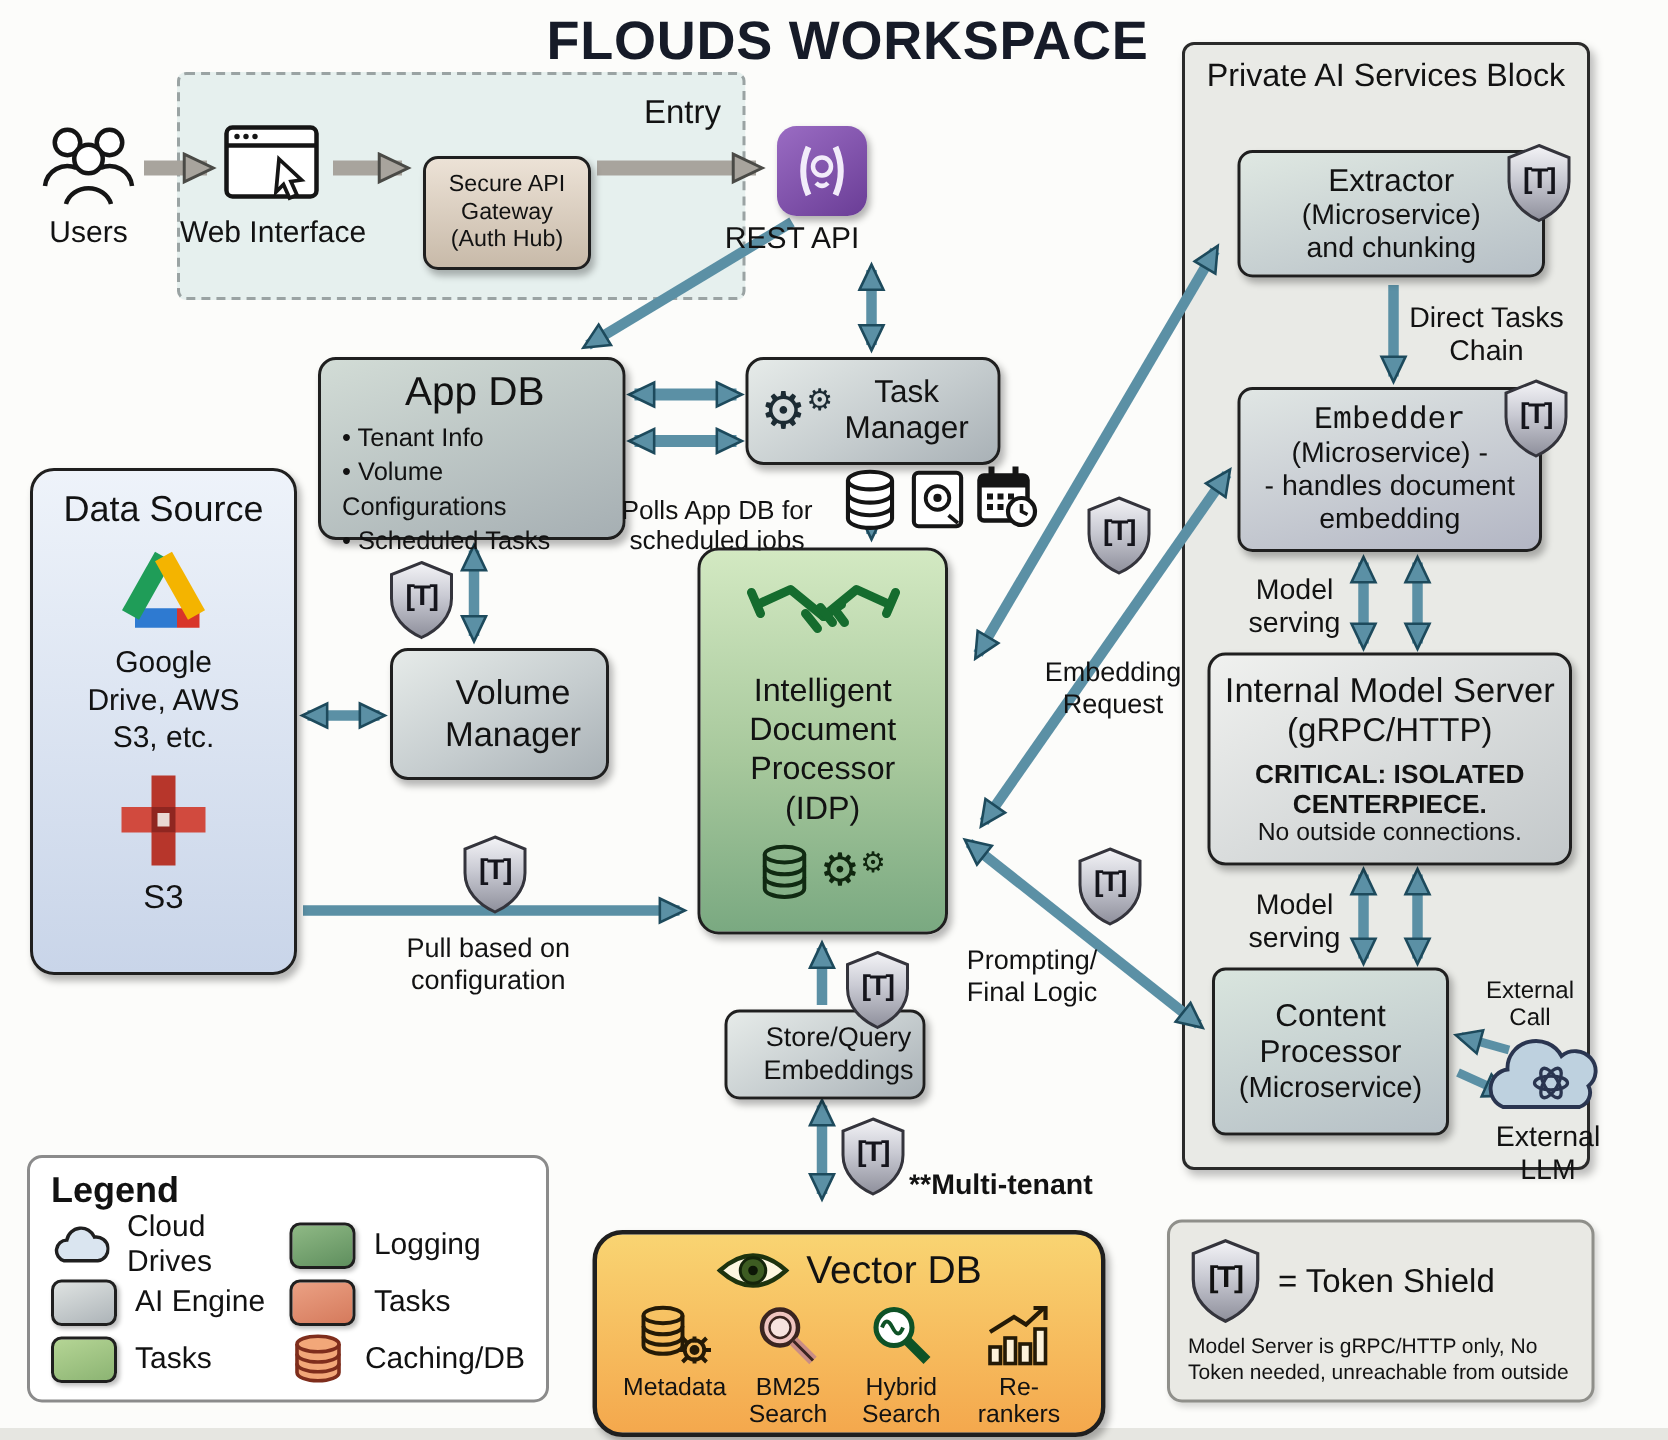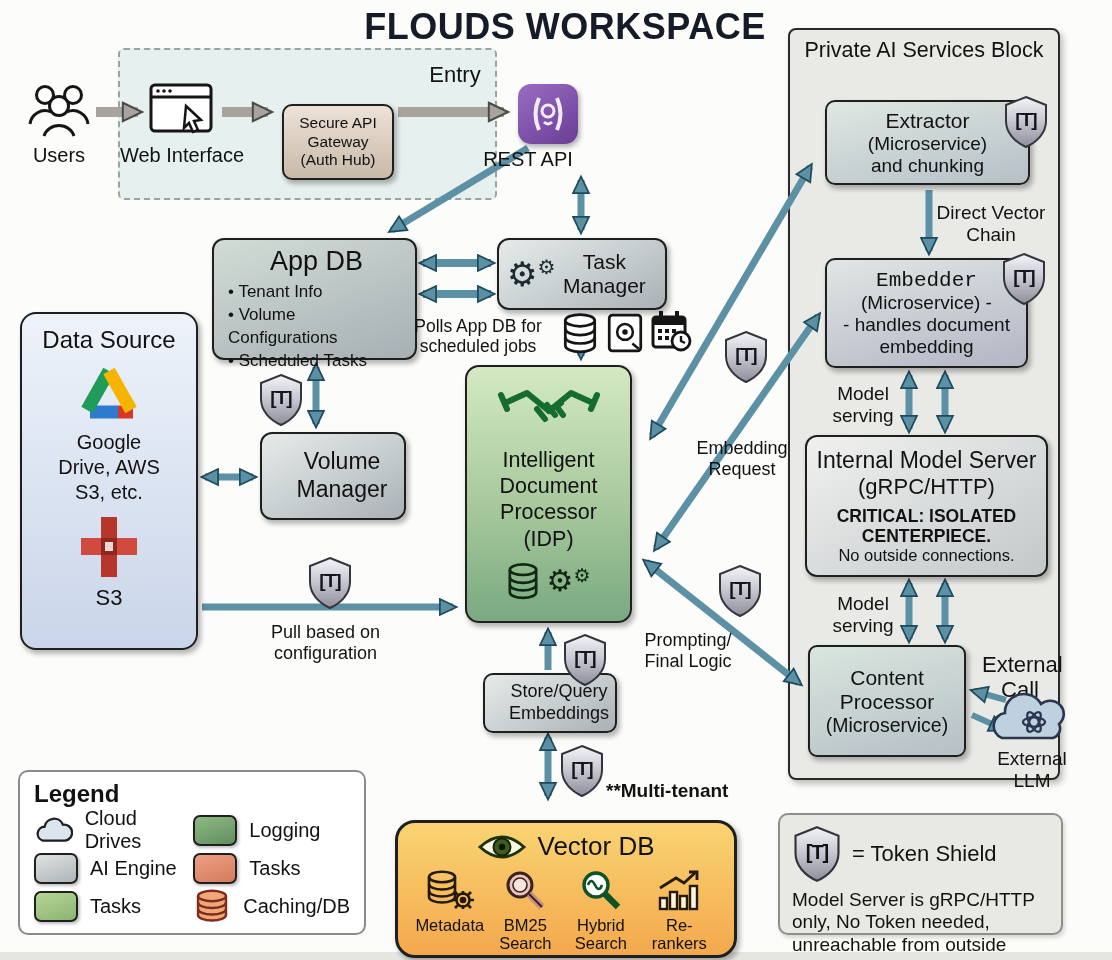--- a/index.html
+++ b/index.html
@@ -123,21 +123,21 @@
     <span class="bullet">Scheduled Tasks</span>
   </div>
 
   <div class="box metal" style="left:497px;top:238px;width:170px;height:72px;border-radius:12px;z-index:5;display:flex;align-items:center;gap:6px;padding:0 8px;">
     <span style="font-size:34px;line-height:1;color:#1c2b33;">
       <span>⚙</span><span style="font-size:20px;vertical-align:top;">⚙</span>
     </span>
     <span style="font-size:21px;line-height:1.15;width:86px;text-align:center;">Task Manager</span>
   </div>
 
-  <div class="lbl" style="left:408px;top:316px;width:140px;font-size:17.5px;z-index:5;">Polls App DB for scheduled jobs</div>
+  <div class="lbl" style="left:408px;top:330px;width:140px;font-size:17.5px;z-index:5;">Polls App DB for scheduled jobs</div>
   <svg class="abs" width="36" height="42" viewBox="0 0 34 40" style="left:562px;top:312px;z-index:5;">
     <g stroke="#151515" stroke-width="2.6" fill="#fff">
       <path d="M3 8 V32 a14 6 0 0 0 28 0 V8"></path>
         <ellipse cx="17" cy="8" rx="14" ry="5.6"></ellipse>
       <path d="M3 16 a14 6 0 0 0 28 0 M3 24 a14 6 0 0 0 28 0" fill="none"></path>
     </g>
   </svg>
   <svg class="abs" width="38" height="42" viewBox="0 0 36 40" style="left:606px;top:312px;z-index:5;">
     <rect x="3" y="3" width="30" height="34" rx="3" fill="#fff" stroke="#151515" stroke-width="2.6"></rect>
     <circle cx="18" cy="19" r="7.5" fill="none" stroke="#151515" stroke-width="2.4"></circle>
@@ -305,21 +305,21 @@
         <span style="font-size:20px;">Caching/DB</span>
       </div>
     </div>
   </div>
 
   <div class="box ctr" style="left:825px;top:100px;width:205px;height:85px;border-radius:10px;background:linear-gradient(165deg,#dfe8e2,#b6bfc6);z-index:5;">
     <span style="font-size:21px;">Extractor</span>
     <span style="font-size:19px;">(Microservice)</span>
     <span style="font-size:19px;">and chunking</span>
   </div>
-  <div class="lbl" style="left:935px;top:202px;width:112px;font-size:19px;z-index:5;">Direct Vector Chain</div>
+  <div class="lbl" style="left:935px;top:202px;width:112px;font-size:19px;z-index:5;">Direct Tasks Chain</div>
 
   <div class="box ctr" style="left:825px;top:258px;width:203px;height:110px;border-radius:10px;background:linear-gradient(165deg,#e0e6e4,#b3b6c4);z-index:5;">
     <span style="font-size:21px;font-family:Liberation Mono, monospace;">Embedder</span>
     <span style="font-size:19px;">(Microservice) -</span>
     <span style="font-size:19px;">- handles document</span>
     <span style="font-size:19px;">embedding</span>
   </div>
 
   <div class="lbl" style="left:826px;top:383px;width:74px;font-size:19px;z-index:5;">Model serving</div>
 
@@ -331,21 +331,21 @@
   </div>
 
   <div class="lbl" style="left:826px;top:593px;width:74px;font-size:19px;z-index:5;">Model serving</div>
 
   <div class="box ctr" style="left:808px;top:645px;width:158px;height:112px;border-radius:9px;background:linear-gradient(165deg,#d9e5de,#b6c0c6);z-index:5;">
     <span style="font-size:21px;">Content</span>
     <span style="font-size:21px;">Processor</span>
     <span style="font-size:19.5px;">(Microservice)</span>
   </div>
 
-  <div class="lbl" style="left:982px;top:652px;width:76px;font-size:22px;z-index:5;">External Call</div>
+  <div class="lbl" style="left:982px;top:652px;width:76px;font-size:16px;z-index:5;">External Call</div>
   <svg class="abs" width="94" height="64" viewBox="0 0 94 64" style="left:984px;top:686px;z-index:5;">
     <path d="M18 52 a13 13 0 0 1 3 -25 A19 18 0 0 1 57 18 a13 12.5 0 0 1 18 20 a10 10 0 0 1 -6 14 Z" fill="#bed1df" stroke="#2a3550" stroke-width="2.6"></path>
     <g transform="translate(50,36)" stroke="#2a3550" fill="none" stroke-width="2.2">
       <ellipse rx="11" ry="4.6"></ellipse>
       <ellipse rx="11" ry="4.6" transform="rotate(60)"></ellipse>
       <ellipse rx="11" ry="4.6" transform="rotate(120)"></ellipse>
     </g>
   </svg>
   <div class="lbl" style="left:992px;top:748px;width:80px;font-size:19px;z-index:5;">External LLM</div>
 
@@ -355,21 +355,21 @@
   <div class="abs" style="left:778px;top:813px;width:285px;height:122px;background:#e9e9e4;border:2px solid #8f8f8a;border-radius:10px;z-index:5;padding:10px 12px 0 12px;box-shadow:2px 3px 4px rgba(0,0,0,.15);">
     <div style="display:flex;align-items:center;gap:10px;">
       <span style="width:50px;height:58px;position:relative;display:inline-block;">
         <svg width="50" height="58" viewBox="0 0 46 54">
             <path d="M23 2 L43 10 V26 C43 38 34 47 23 52 C12 47 3 38 3 26 V10 Z" fill="url(#shg)" stroke="#34343c" stroke-width="2"></path>
           </svg>
         <span style="position:absolute;left:0;top:16px;width:100%;text-align:center;font-weight:bold;font-size:20px;letter-spacing:-1px;">[T]</span>
       </span>
       <span style="font-size:22px;">= Token Shield</span>
     </div>
-    <div style="font-size:19px;line-height:1.18;margin-top:6px;">Model Server is gRPC/HTTP only, No Token needed, unreachable from outside</div>
+    <div style="font-size:14px;line-height:1.18;margin-top:6px;">Model Server is gRPC/HTTP only, No Token needed, unreachable from outside</div>
   </div>
 
   <div class="shield" style="left:258px;top:373px;">
     <svg width="46" height="54" viewBox="0 0 46 54">
         <path d="M23 2 L43 10 V26 C43 38 34 47 23 52 C12 47 3 38 3 26 V10 Z" fill="url(#shg)" stroke="#34343c" stroke-width="2"></path>
       </svg>
       <span>[T]</span>
   </div>
   <div class="shield" style="left:307px;top:556px;">
     <svg width="46" height="54" viewBox="0 0 46 54">

